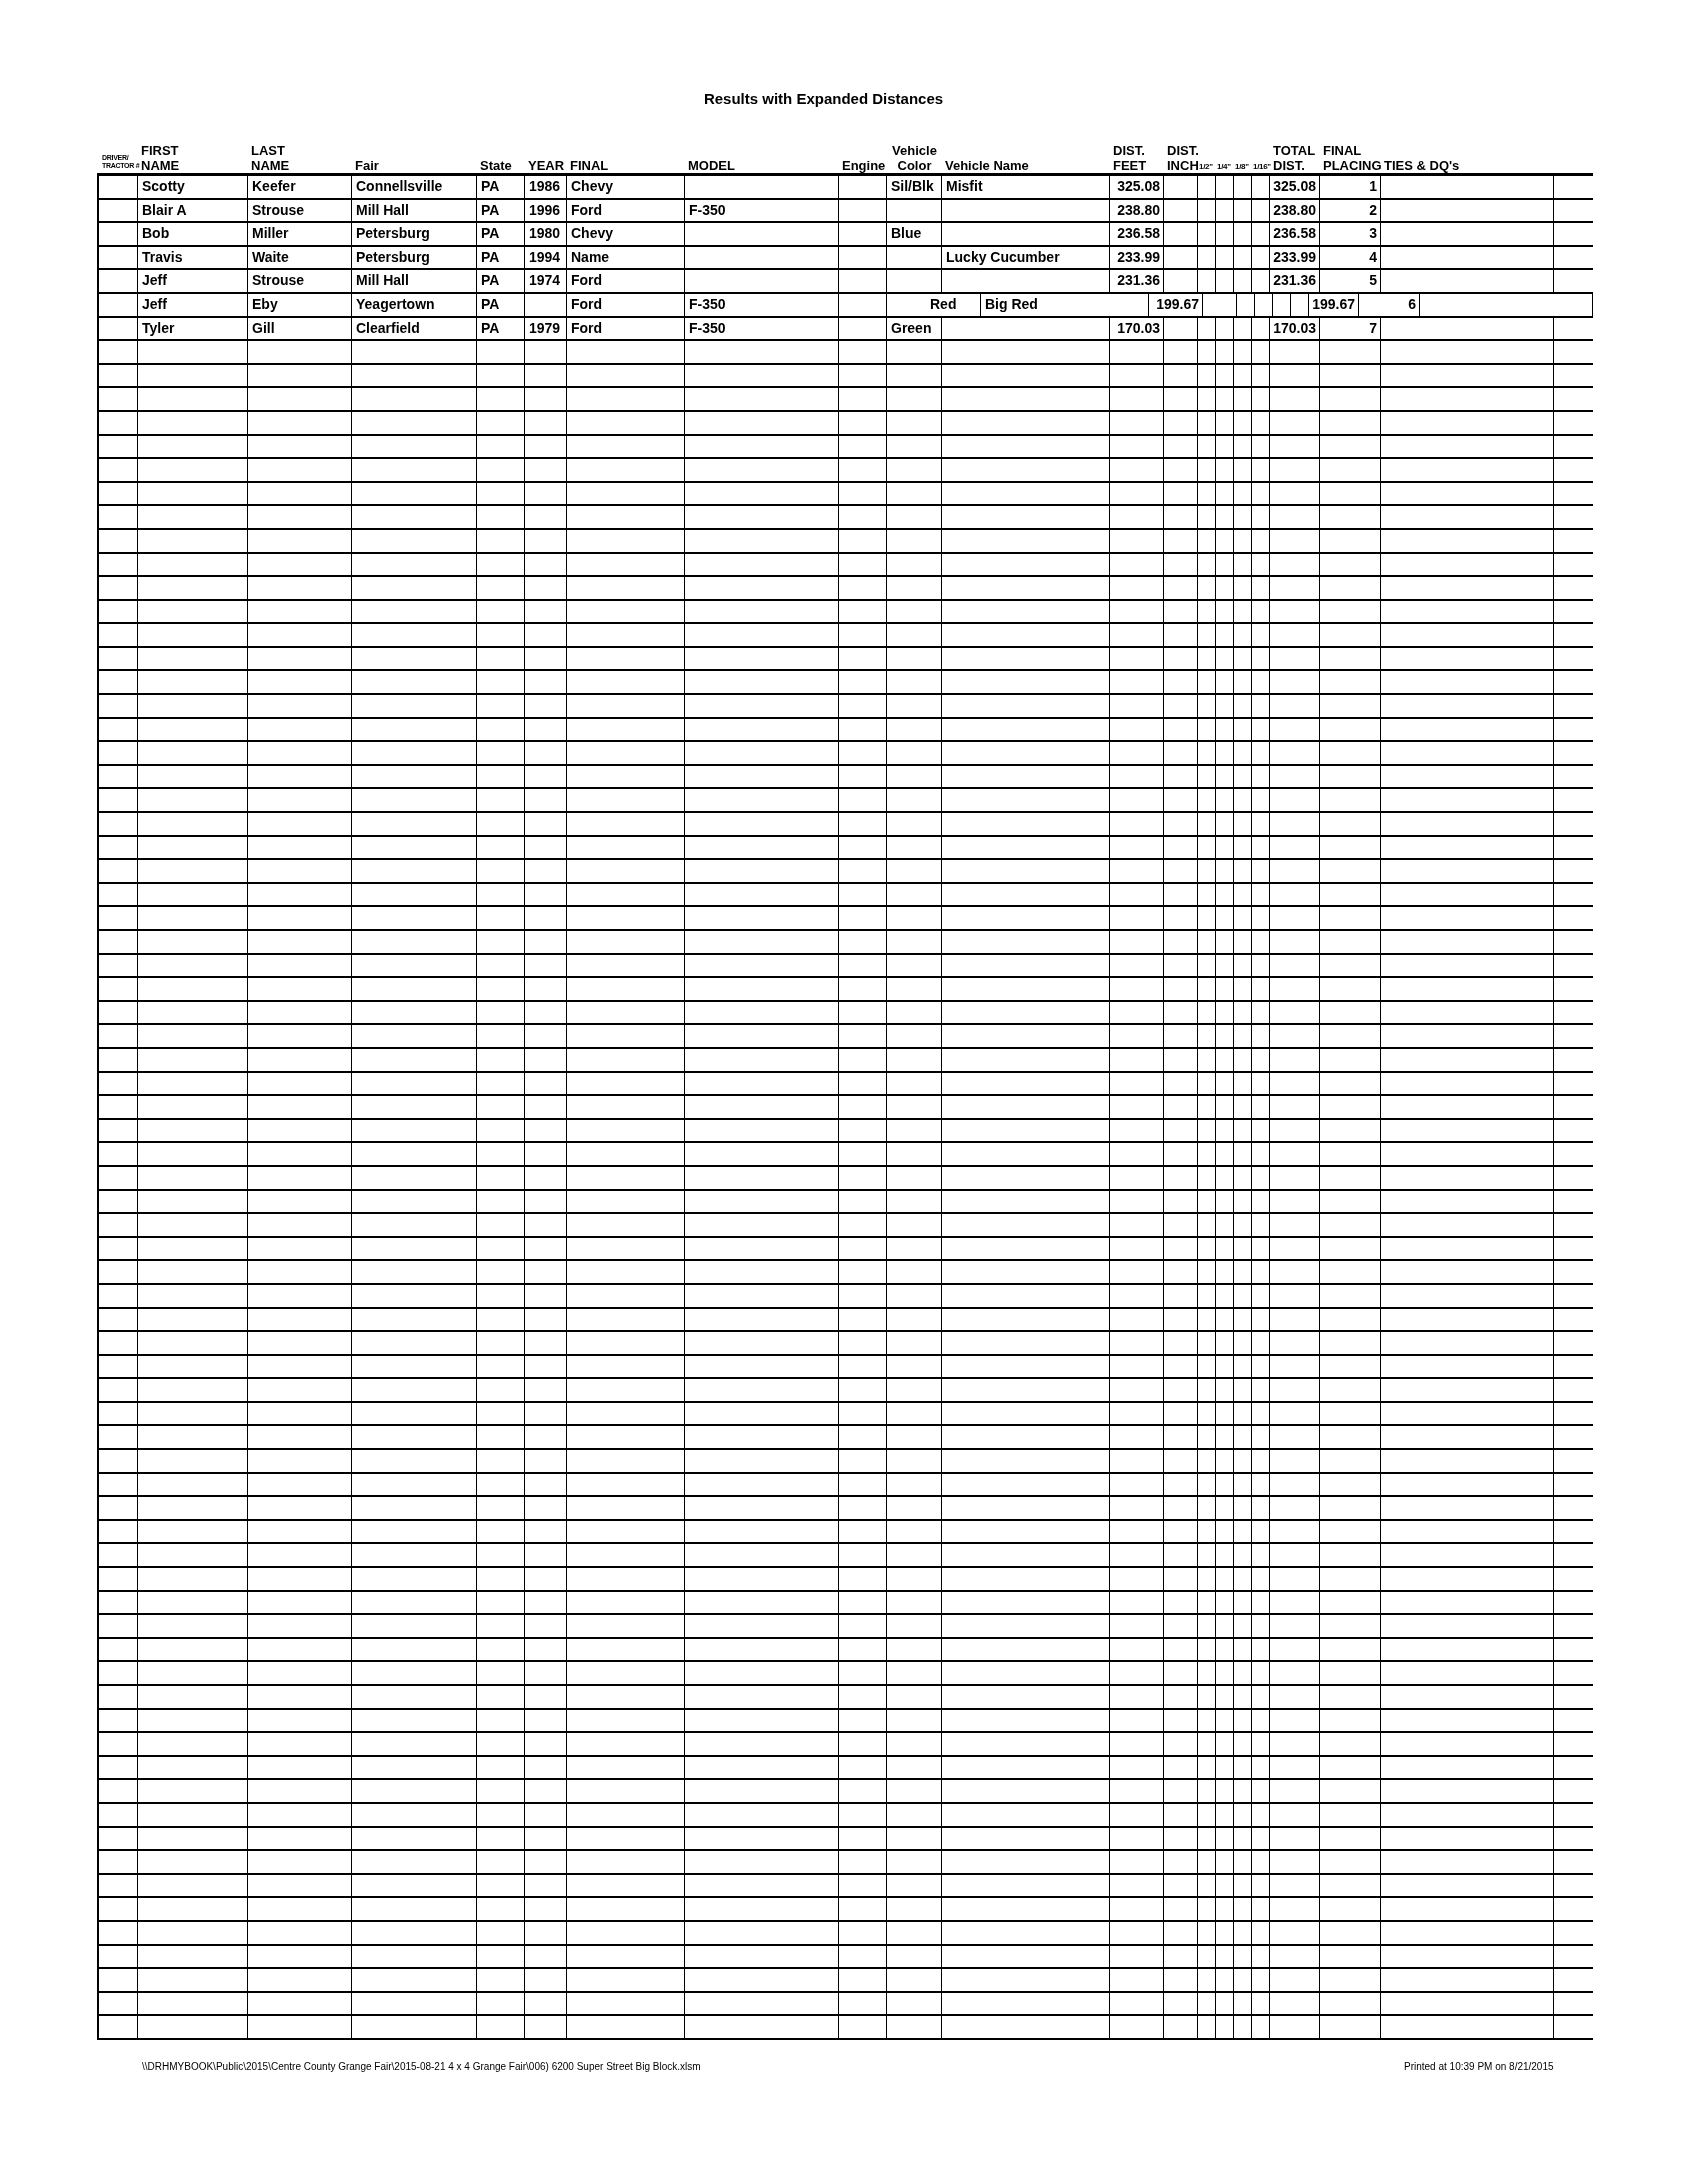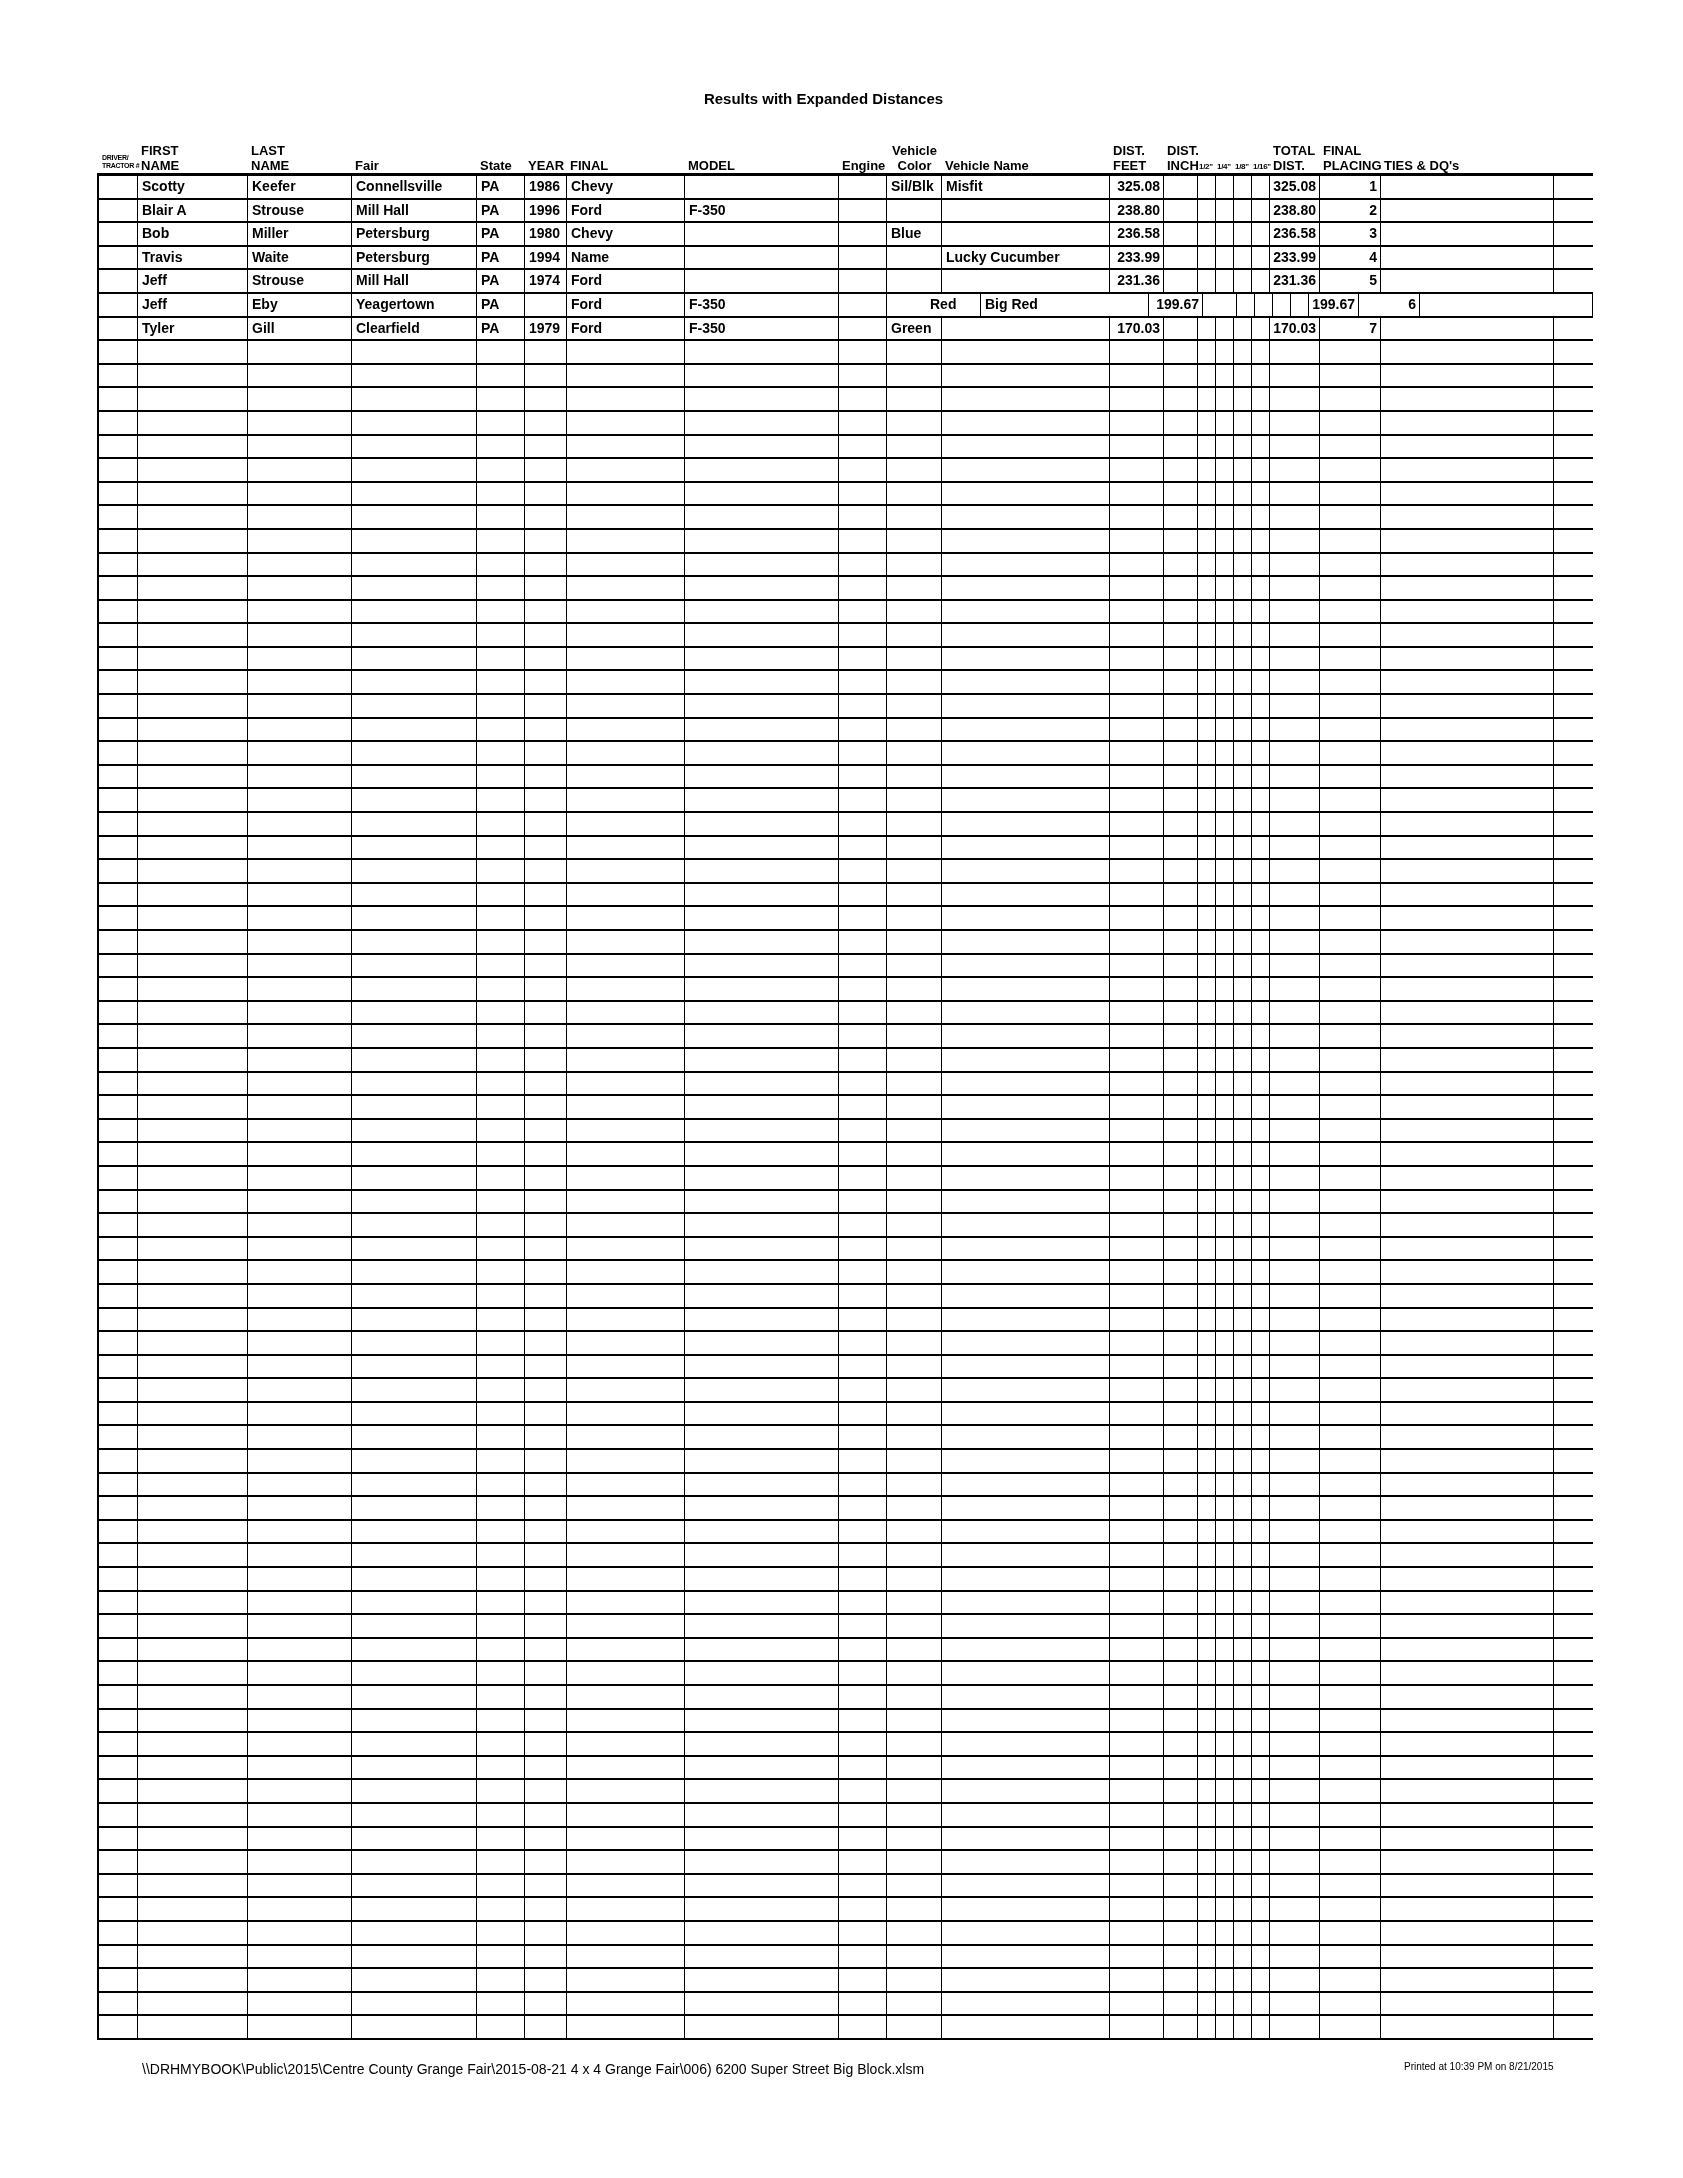--- a/index.html
+++ b/index.html
@@ -28,21 +28,21 @@
     position:absolute; left:97px; top:173px;
     border-top:3px solid #000; border-left:2px solid #000;
   }
   .row { display:flex; height:23.6px; box-sizing:border-box; border-bottom:2px solid #000; }
   .cell {
     box-sizing:border-box; border-right:1.5px solid #000; height:100%;
     font-weight:bold; font-size:14px; line-height:20px; padding-left:4px;
     white-space:nowrap; overflow:hidden;
   }
   .cell.right { text-align:right; padding-left:0; padding-right:3px; }
-  .footer-left  { position:absolute; left:142px;  top:2061px; font-size:14px; white-space:pre; }
+  .footer-left  { position:absolute; left:142px;  top:2061px; font-size:10px; white-space:pre; }
   .footer-right { position:absolute; left:1404px; top:2061px; font-size:10px; white-space:pre; }
 </style>
 </head>
 <body>
 
 <div class="title-block">
   <div>Results with Expanded Distances</div>
 </div>
 
 <div class="header-row" id="header-row">

